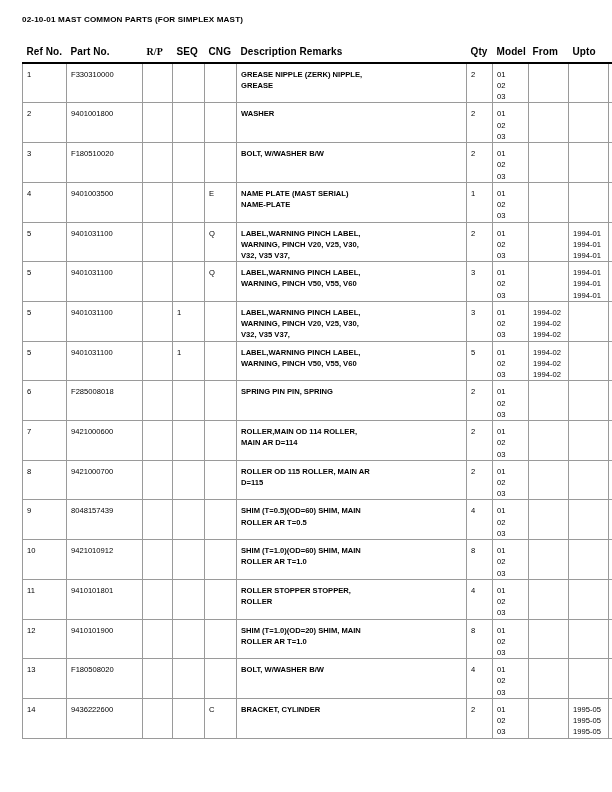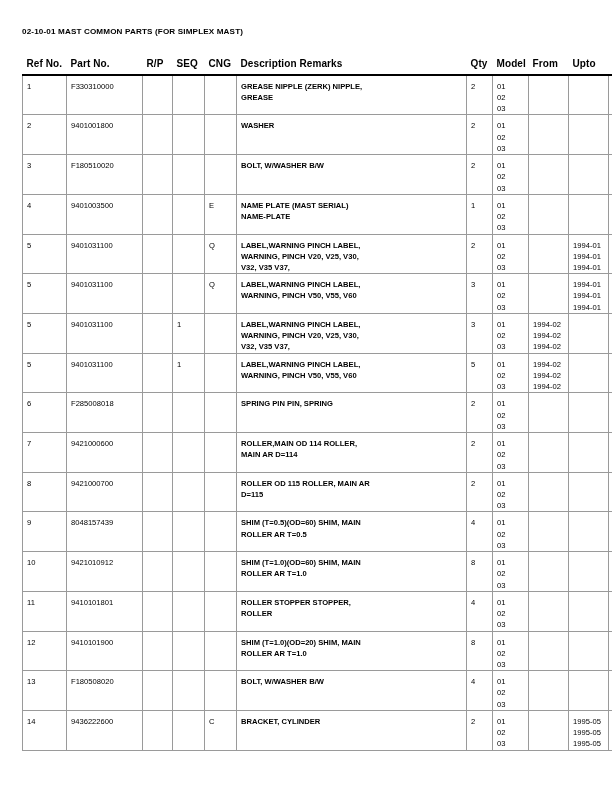--- a/index.html
+++ b/index.html
@@ -14,21 +14,21 @@
     color: #000000;
     position: relative;
     overflow: hidden;
   }
   .page {
     position: absolute;
     left: 0; top: 0;
     width: 612px;
     height: 792px;
     box-sizing: border-box;
-    padding: 12px 22px;
+    padding: 0 22px;
   }
   .doc-title {
     font-size: 8.1px;
     font-weight: bold;
     letter-spacing: 0.15px;
     margin: 0;
     padding-top: 15px;
     line-height: 1.2;
   }
   .breadcrumb {
@@ -70,21 +70,21 @@
   }
   table.parts tbody tr:first-child td {
     border-top: none;
   }
   table.parts tbody tr td {
     border-bottom: 1px solid #9a9a9a;
   }
   
   .c-ref   { width: 40px; }
   .c-part  { width: 72px; }
-  .c-rp    { width: 26px; }
+  .c-rp    { width: 26px; font-family: Liberation Serif, serif; }
   .c-seq   { width: 28px; }
   .c-cng   { width: 28px; }
   .c-desc  { width: 226px; margin-top: 36px; }
   .c-qty   { width: 22px; }
   .c-model { width: 32px; }
   .c-from  { width: 36px; }
   .c-upto  { width: 36px; }
   .c-mr    { width: 18px; }
 
   th.c-qty, th.c-model, th.c-from, th.c-upto, th.c-mr { padding-left: 5px; }

